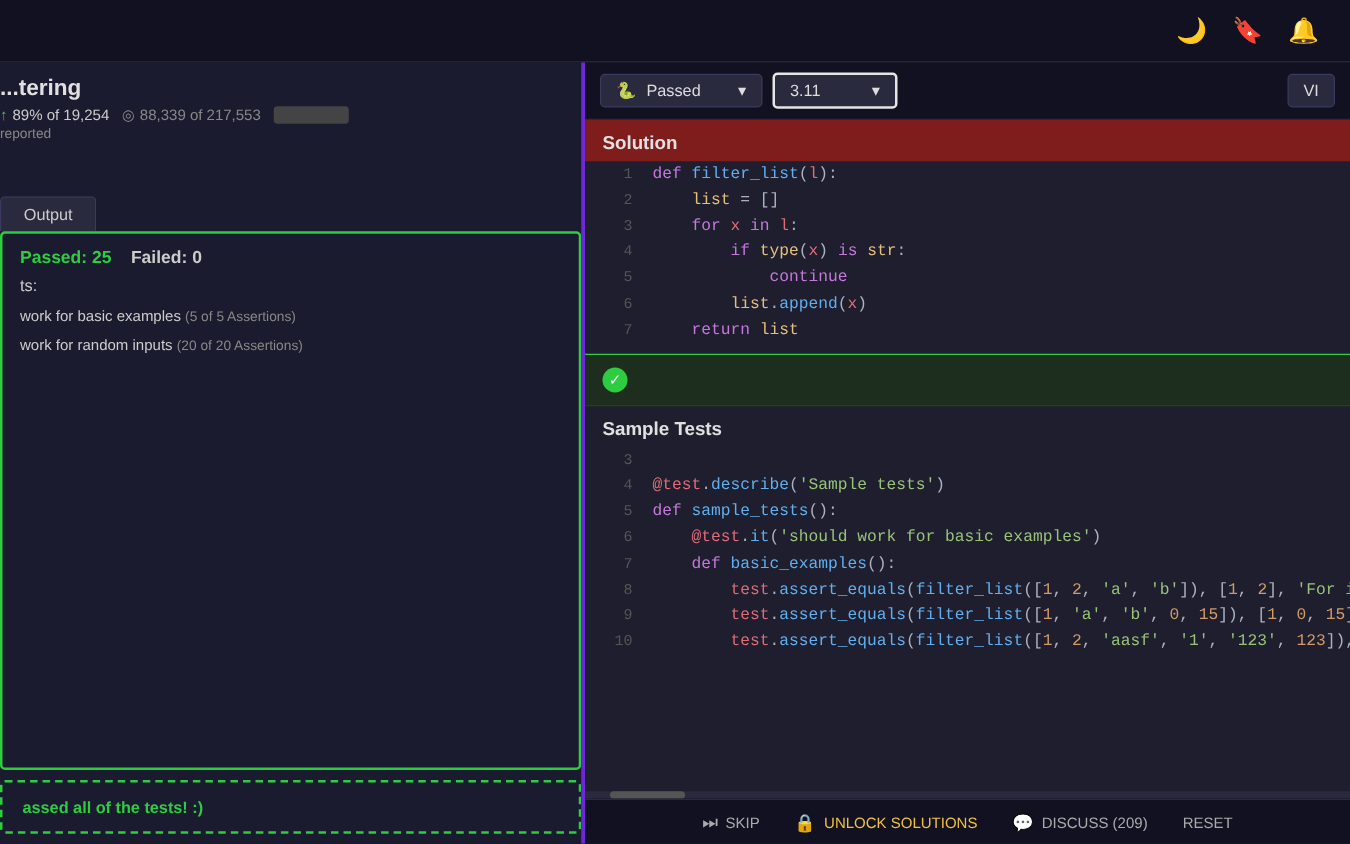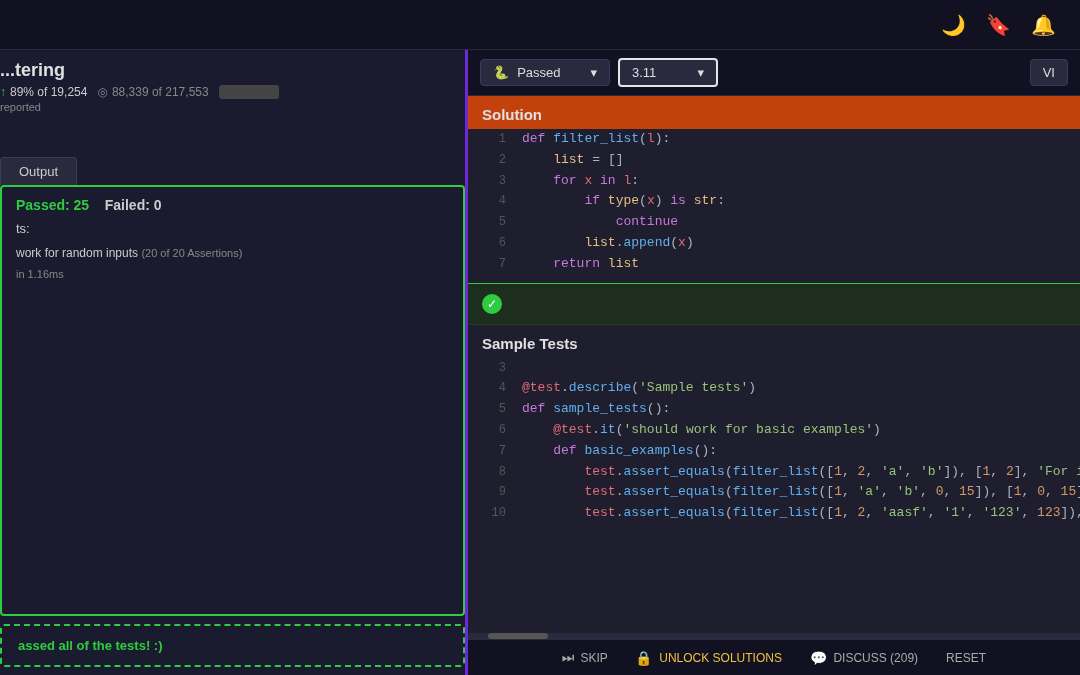--- a/index.html
+++ b/index.html
@@ -199,21 +199,21 @@
       border: 1px solid #3a3a5e;
       border-radius: 4px;
       color: #ddd;
       padding: 5px 12px;
       font-size: 13px;
       cursor: pointer;
     }
 
     
     .solution-section {
-      background: #c2410c;
+      background: #7f1d1d;
       flex-shrink: 0;
     }
 
     .section-title {
       padding: 10px 14px 6px 14px;
       font-size: 15px;
       font-weight: bold;
       color: #e0e0e0;
     }
 
@@ -366,25 +366,28 @@
     <div class="results-area">
       <div class="pass-fail-line">
         <span class="passed-count">Passed: 25</span>
         &nbsp;&nbsp;
         <span class="failed-count">Failed: 0</span>
       </div>
 
       <div class="tests-label">ts:</div>
 
       <div class="test-item">
+        <span class="test-name">work for basic examples</span>
+        <span class="test-assertions">(5 of 5 Assertions)</span>
+      </div>
+      <div class="test-item">
         <span class="test-name">work for random inputs</span>
         <span class="test-assertions">(20 of 20 Assertions)</span>
       </div>
 
-      <div class="timing">in 1.16ms</div>
     </div>
 
     <div class="passed-box">
       <div class="passed-box-text">assed all of the tests! :)</div>
     </div>
   </div>
 
   <div class="right-panel">
 
     <div class="lang-bar">

